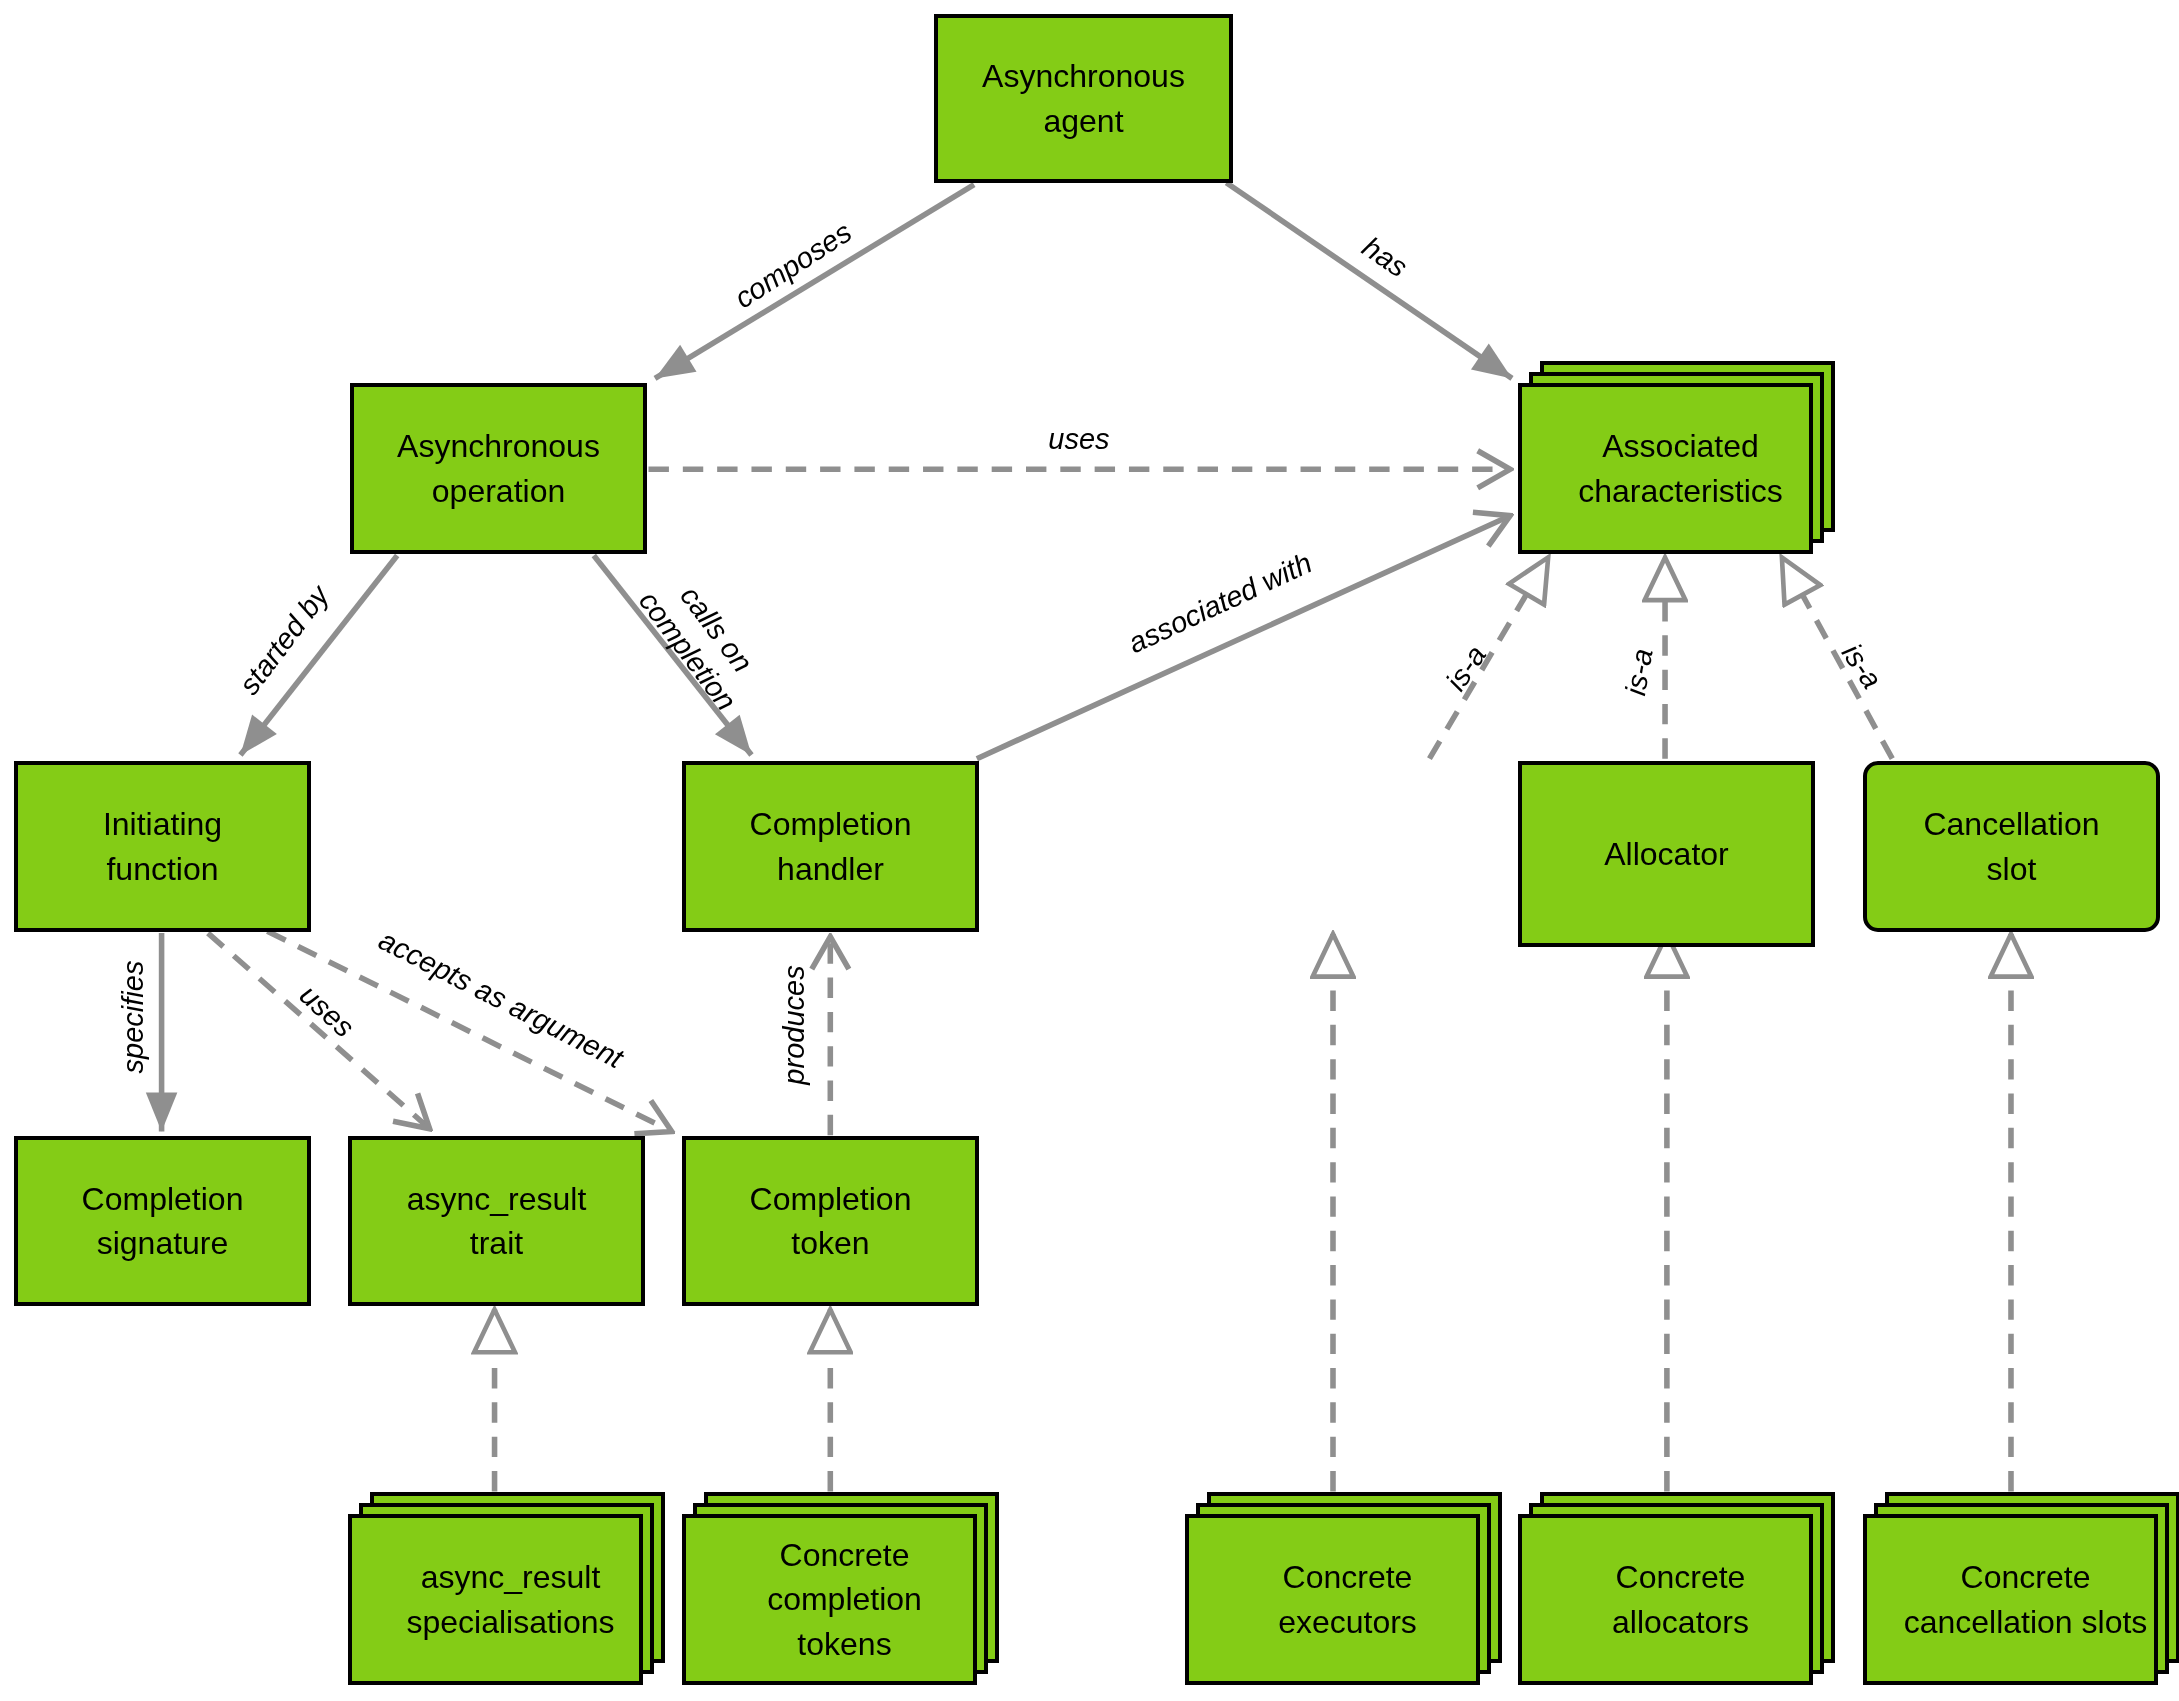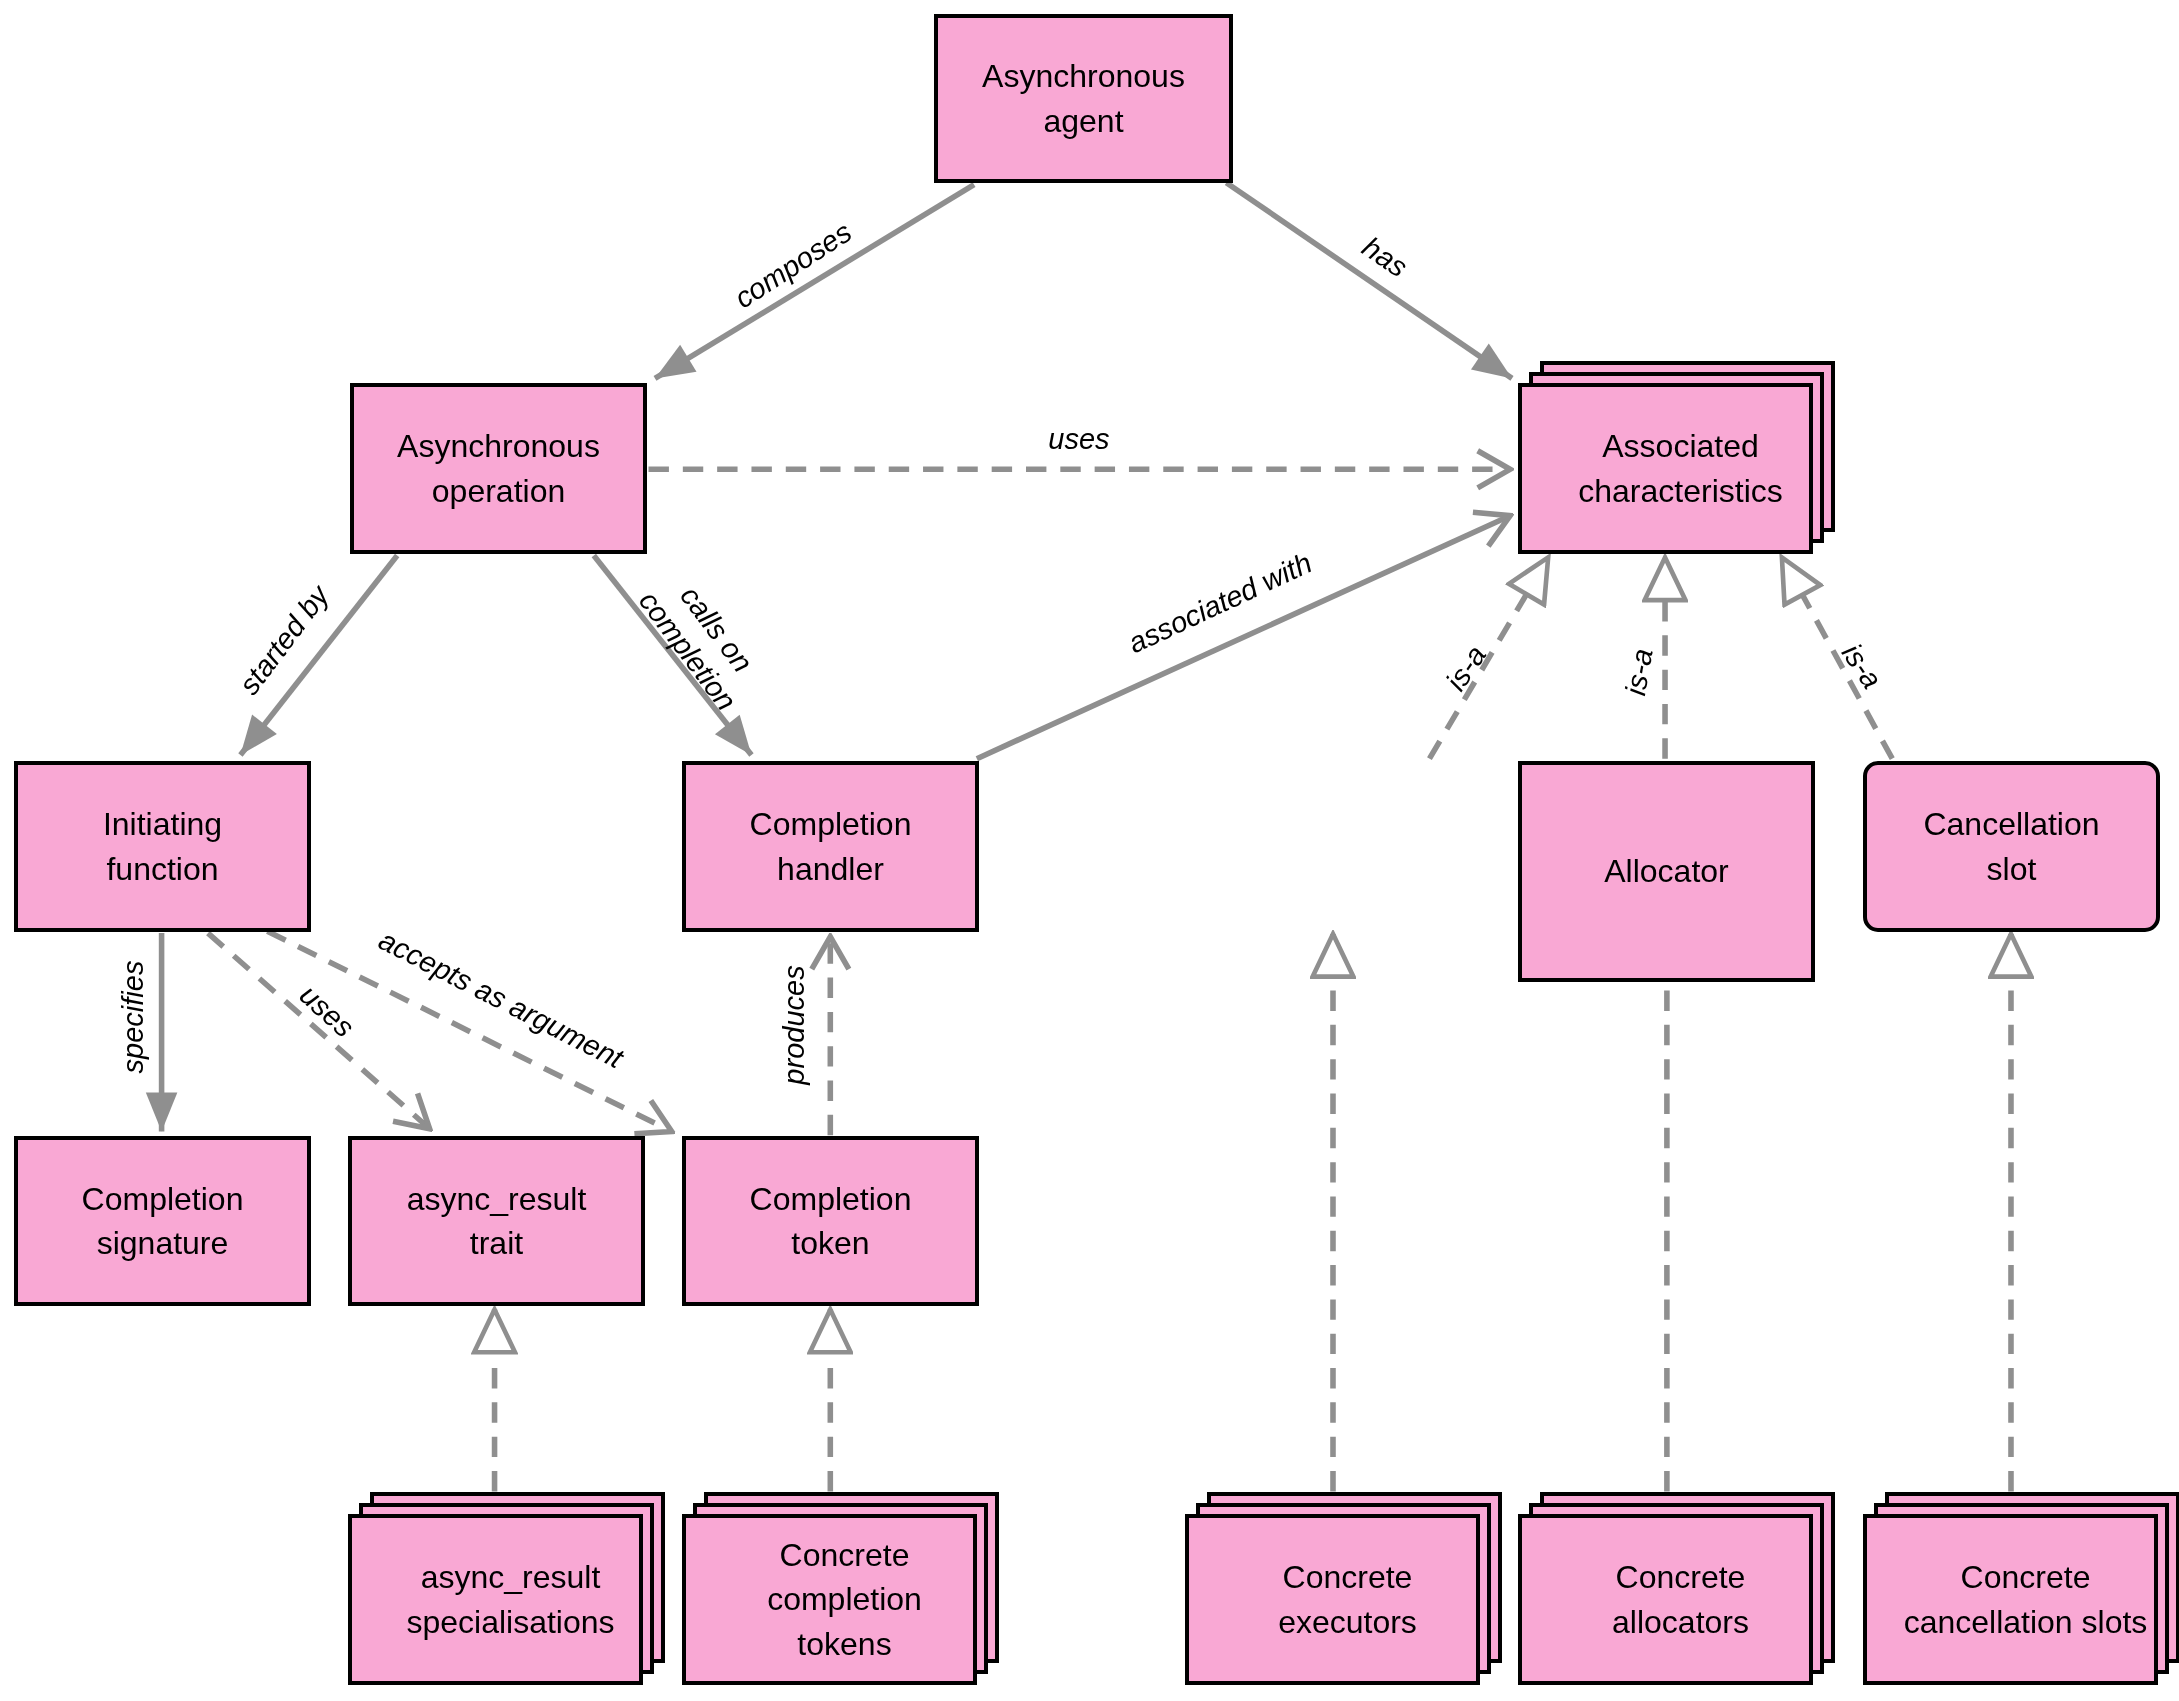--- a/index.html
+++ b/index.html
@@ -10,21 +10,21 @@
     background: #ffffff;
     font-family: "Liberation Sans", sans-serif;
     overflow: hidden;
   }
   svg.edges { position: absolute; left: 0; top: 0; z-index: 1; }
   .eline { stroke: #8f8f8f; stroke-width: 6; fill: none; }
   .dashed { stroke-dasharray: 22 15; }
 
   .node, .stack .face, .stack .layer {
     box-sizing: border-box;
-    background: #f9a8d4;
+    background: #84cc16;
     border: 4.6px solid #000000;
   }
   .node {
     position: absolute;
     z-index: 2;
     display: flex;
     align-items: center;
     justify-content: center;
     text-align: center;
     font-size: 32px;
@@ -105,21 +105,21 @@
 characteristics</div>
   </div>
 
   <div class="node" style="left:14px; top:761px; width:297px; height:171px;">Initiating
 function</div>
 
   <div class="node" style="left:682px; top:761px; width:297px; height:171px;">Completion
 handler</div>
 
 
-  <div class="node" style="left:1518px; top:761px; width:297px; height:221px;">Allocator</div>
+  <div class="node" style="left:1518px; top:761px; width:297px; height:186px;">Allocator</div>
 
   <div class="node" style="left:1863px; top:761px; width:297px; height:171px;border-radius:15px;">Cancellation
 slot</div>
 
   <div class="node" style="left:14px; top:1136px; width:297px; height:170px;">Completion
 signature</div>
 
   <div class="node" style="left:348px; top:1136px; width:297px; height:170px;">async_result
 trait</div>
 

